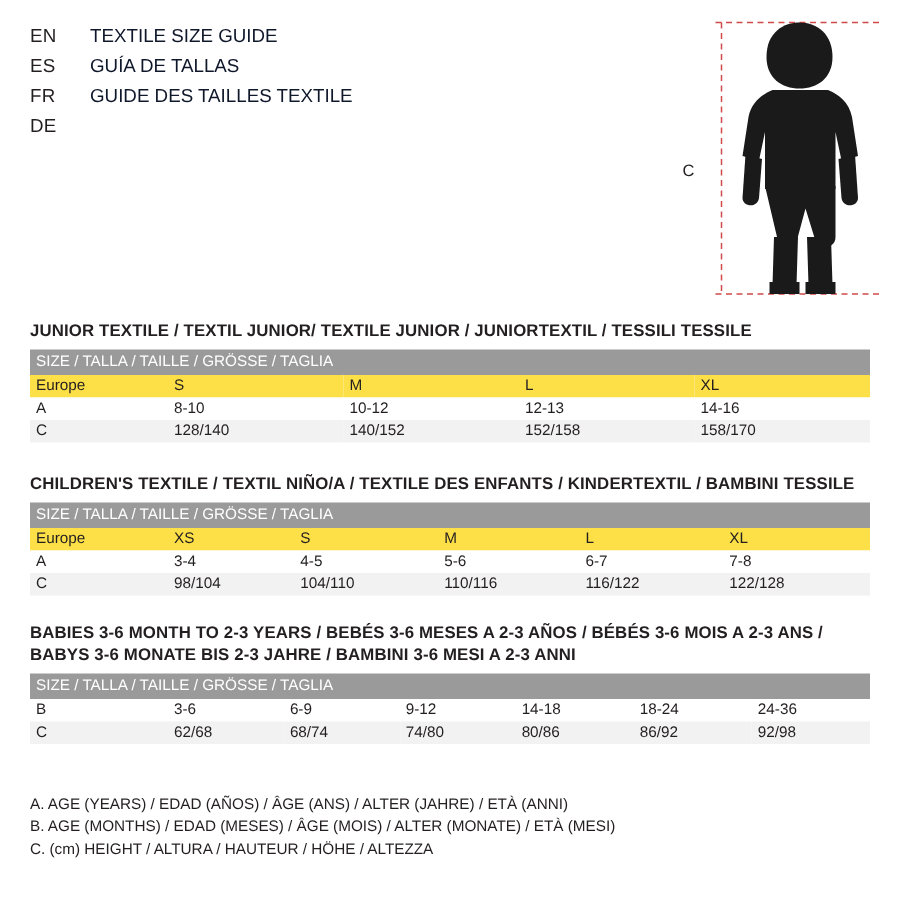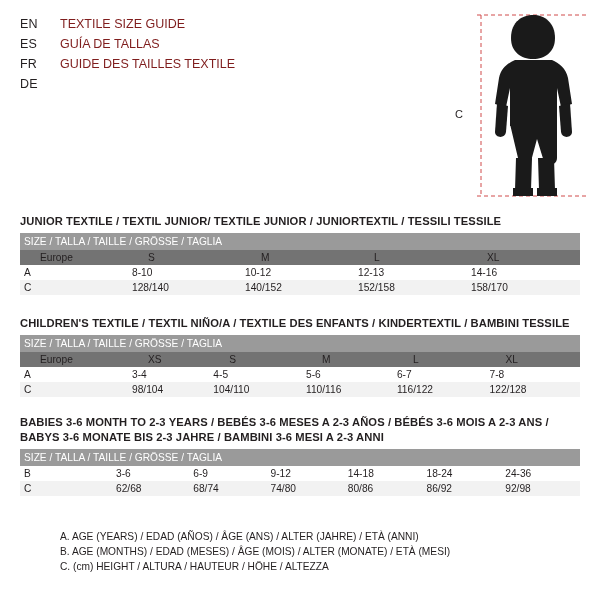--- a/index.html
+++ b/index.html
@@ -34,21 +34,21 @@
     line-height: 20px;
   }
   .header-lang {
     width: 40px;
     font-size: 12.5px;
     letter-spacing: 0.2px;
     color: #231f20;
   }
   .header-title {
     font-size: 12.5px;
-    color: #7f1d1d;
+    color: #0f172a;
   }
 
   
   .figure-area {
     position: absolute;
     top: 8px;
     left: 455px;
     width: 135px;
     height: 195px;
   }
@@ -90,22 +90,22 @@
     vertical-align: middle;
   }
   tr.grey-row td {
     background: #9a9a9a;
     color: #ffffff;
     font-size: 10.2px;
     padding: 3px 11px 3px 4px;
     font-weight: normal;
   }
   tr.hdr-row td {
-    background: #737373;
-    padding-left: 20px;
+    background: #fde047;
+    padding-left: 4px;
     font-size: 10.2px;
   }
   tr.data-row td {
     background: #ffffff;
     padding-left: 4px;
     font-size: 10.2px;
   }
   tr.data-row.alt td {
     background: #f2f2f2;
   }
@@ -117,21 +117,20 @@
   .legend {
     position: absolute;
     left: 20px;
     width: 560px;
     font-size: 10.2px;
     line-height: 14px;
     color: #231f20;
   }
   .legend div {
     margin-bottom: 1px;
-    margin-left: 40px;
   }
 </style>
 </head>
 <body>
 
 <div class="page">
 
   <div class="header">
     <div class="header-row">
       <span class="header-lang">EN</span>

